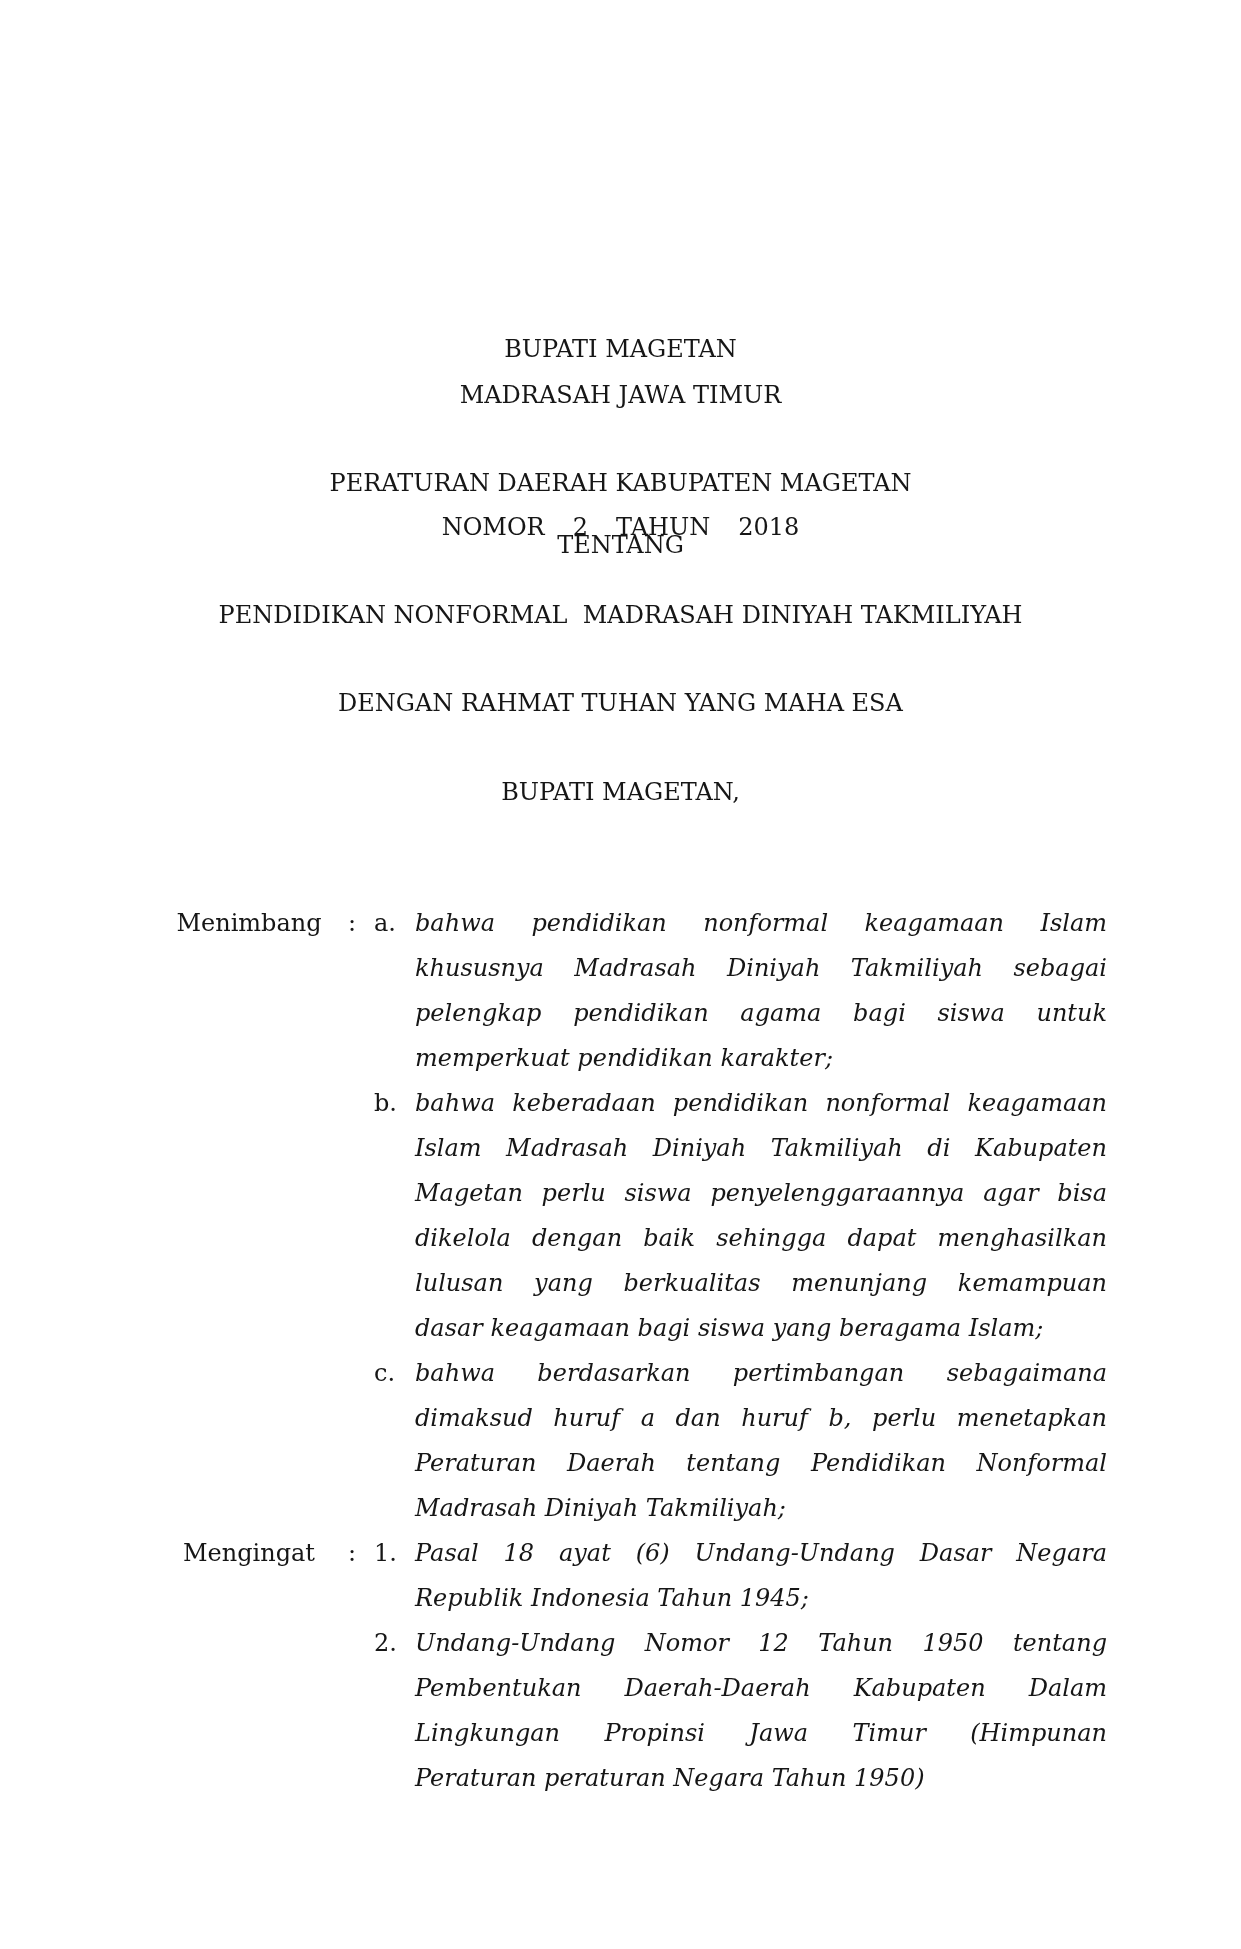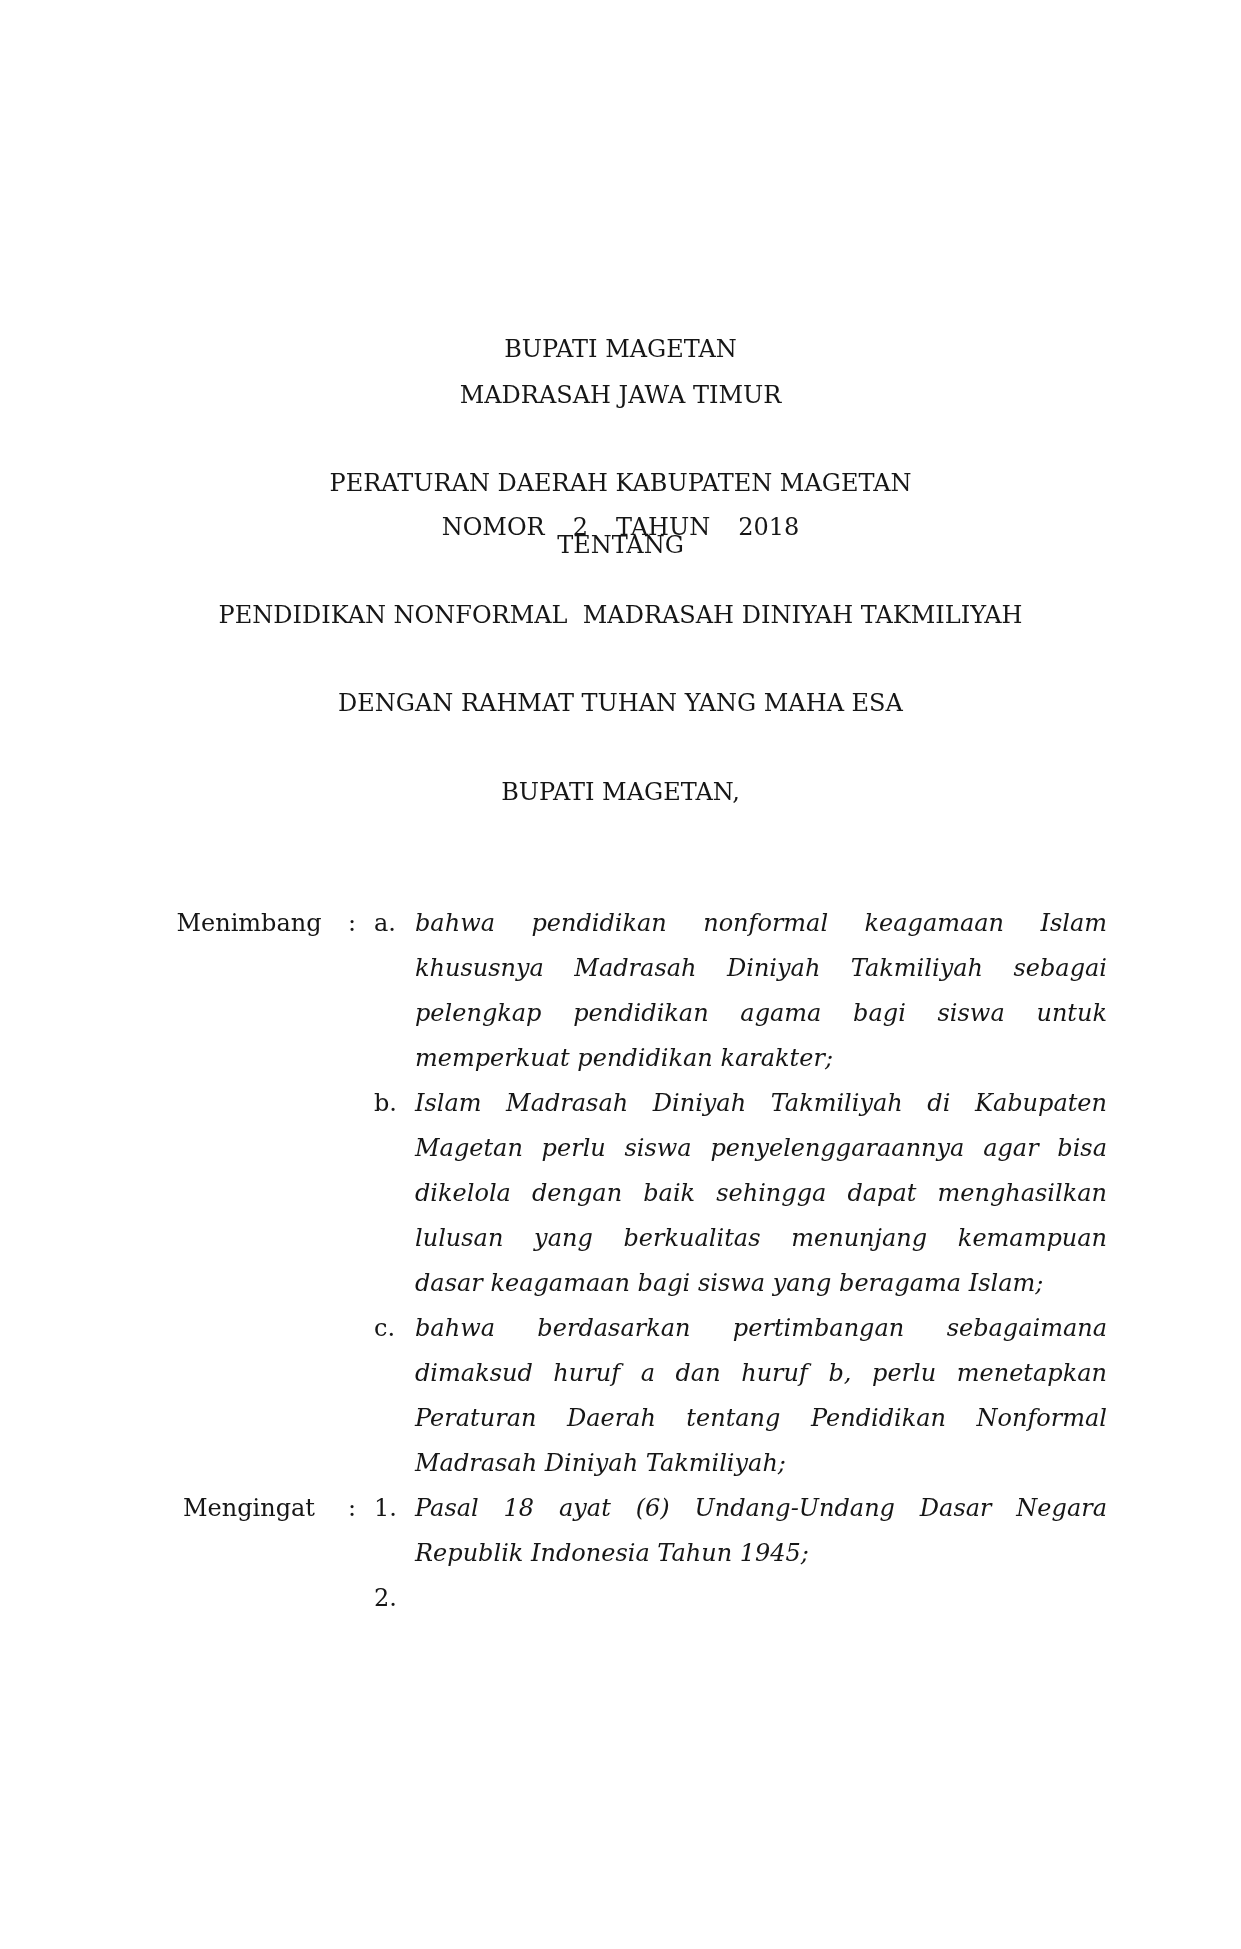--- a/index.html
+++ b/index.html
@@ -82,20 +82,21 @@
           <div class="line">khususnya Madrasah Diniyah Takmiliyah sebagai</div>
           <div class="line">pelengkap pendidikan agama bagi siswa untuk</div>
           <div class="line last">memperkuat pendidikan karakter;</div>
         </div>
       </div>
       <div class="row">
         <div class="cell-label"></div>
         <div class="cell-colon"></div>
         <div class="cell-marker">b.</div>
         <div class="cell-text">
+          <div class="line">bahwa keberadaan pendidikan nonformal keagamaan</div>
           <div class="line">Islam Madrasah Diniyah Takmiliyah di Kabupaten</div>
           <div class="line">Magetan perlu siswa penyelenggaraannya agar bisa</div>
           <div class="line">dikelola dengan baik sehingga  dapat menghasilkan</div>
           <div class="line">lulusan yang berkualitas menunjang kemampuan</div>
           <div class="line last">dasar keagamaan bagi siswa yang beragama Islam;</div>
         </div>
       </div>
       <div class="row">
         <div class="cell-label"></div>
         <div class="cell-colon"></div>
@@ -113,15 +114,21 @@
         <div class="cell-marker">1.</div>
         <div class="cell-text">
           <div class="line">Pasal 18 ayat (6) Undang-Undang Dasar Negara</div>
           <div class="line last">Republik Indonesia Tahun 1945;</div>
         </div>
       </div>
       <div class="row">
         <div class="cell-label"></div>
         <div class="cell-colon"></div>
         <div class="cell-marker">2.</div>
+        <div class="cell-text">
+          <div class="line">Undang-Undang Nomor 12 Tahun 1950 tentang</div>
+          <div class="line">Pembentukan Daerah-Daerah Kabupaten Dalam</div>
+          <div class="line">Lingkungan Propinsi Jawa Timur (Himpunan</div>
+          <div class="line last">Peraturan peraturan Negara Tahun 1950)</div>
+        </div>
       </div>
     </div>
 </div>
 
 </body></html>

